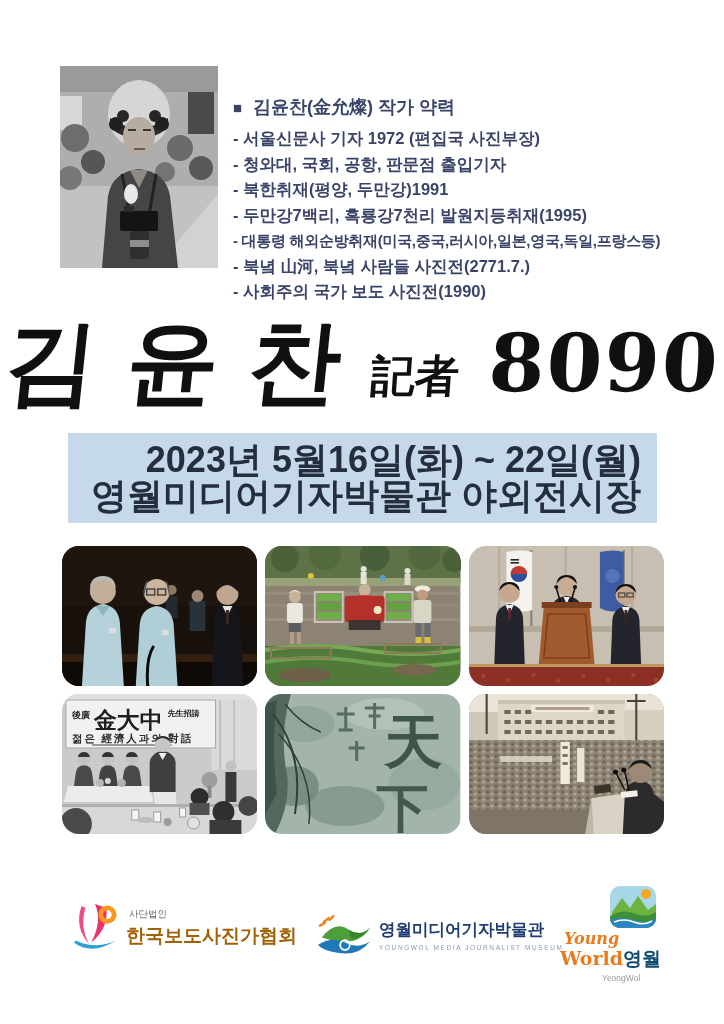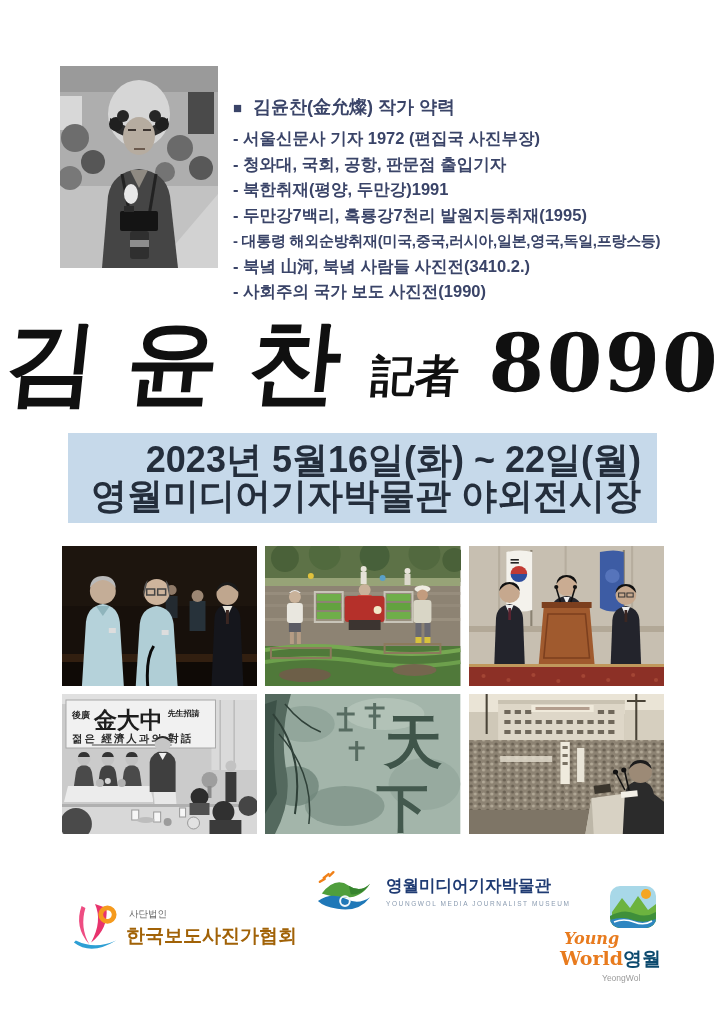--- a/index.html
+++ b/index.html
@@ -21,27 +21,27 @@
   .cal-hanja{font-size:44px;margin-top:26px;transform:skewX(-4deg);}
   .cal-nums{font-size:80px;letter-spacing:2px;transform:skewX(-3deg);}
   
   .banner{position:absolute;left:68px;top:433px;width:589px;height:90px;background:#c6d9ea;
           display:flex;flex-direction:column;justify-content:center;align-items:flex-end;
           padding-right:16px;box-sizing:border-box;}
   .banner div{font-size:36px;font-weight:700;color:#242e3c;line-height:36px;white-space:nowrap;}
   
   .grid{position:absolute;left:62px;top:546px;width:602px;display:grid;
         grid-template-columns:1fr 1fr 1fr;grid-auto-rows:140px;gap:8px;}
-  .photo{overflow:hidden;}
+  .photo{overflow:hidden;border-radius:17px;}
   .photo svg{display:block;width:100%;height:100%;}
   
   .assoc{position:absolute;left:72px;top:902px;display:flex;align-items:center;gap:8px;}
   .assoc-txt .small{font-size:9.5px;color:#666;margin-left:3px;margin-bottom:2px;}
   .assoc-txt .name{font-size:19px;font-weight:700;color:#a16207;white-space:nowrap;}
-  .museum{position:absolute;left:316px;top:868px;display:flex;align-items:center;gap:14px;}
+  .museum{position:absolute;left:316px;top:912px;display:flex;align-items:center;gap:7px;}
   .museum-txt .name{font-size:16.5px;font-weight:700;color:#1f3b73;white-space:nowrap;}
   .museum-txt .sub{font-size:6.5px;color:#8a9bb0;letter-spacing:1.6px;margin-top:3px;white-space:nowrap;}
   .yw{position:absolute;left:560px;top:886px;width:132px;}
   .yw-icon{margin-left:50px;}
   .yw-young{font-family:"DejaVu Serif",serif;font-style:italic;font-weight:700;
             font-size:16px;color:#e87b1e;margin-left:4px;line-height:14px;}
   .yw-row{display:flex;align-items:baseline;}
   .yw-world{font-family:"DejaVu Serif",serif;font-weight:700;font-size:19px;color:#e87b1e;}
   .yw-kor{font-size:19px;font-weight:700;color:#0c4a6e;}
   .yw-sub{font-size:8.5px;color:#9a9a9a;margin-left:42px;margin-top:1px;}
@@ -90,21 +90,21 @@
   <div class="bio">
     <div class="bio-heading">
       <span class="bullet">■</span>
       <span>김윤찬(金允燦) 작가 약력</span>
     </div>
     <div class="bio-item">- 서울신문사 기자 1972 (편집국 사진부장)</div>
     <div class="bio-item">- 청와대, 국회, 공항, 판문점 출입기자</div>
     <div class="bio-item">- 북한취재(평양, 두만강)1991</div>
     <div class="bio-item">- 두만강7백리, 흑룡강7천리 발원지등취재(1995)</div>
     <div class="bio-item long">- 대통령 해외순방취재(미국,중국,러시아,일본,영국,독일,프랑스등)</div>
-    <div class="bio-item">- 북녘 山河, 북녘 사람들 사진전(3410.2.)</div>
+    <div class="bio-item">- 북녘 山河, 북녘 사람들 사진전(2771.7.)</div>
     <div class="bio-item">- 사회주의 국가 보도 사진전(1990)</div>
   </div>
 
   <div class="title-row">
     <span class="cal cal-name">김윤찬</span>
     <span class="cal cal-hanja">記者</span>
     <span class="cal cal-nums">8090</span>
   </div>
 
   <div class="banner">

